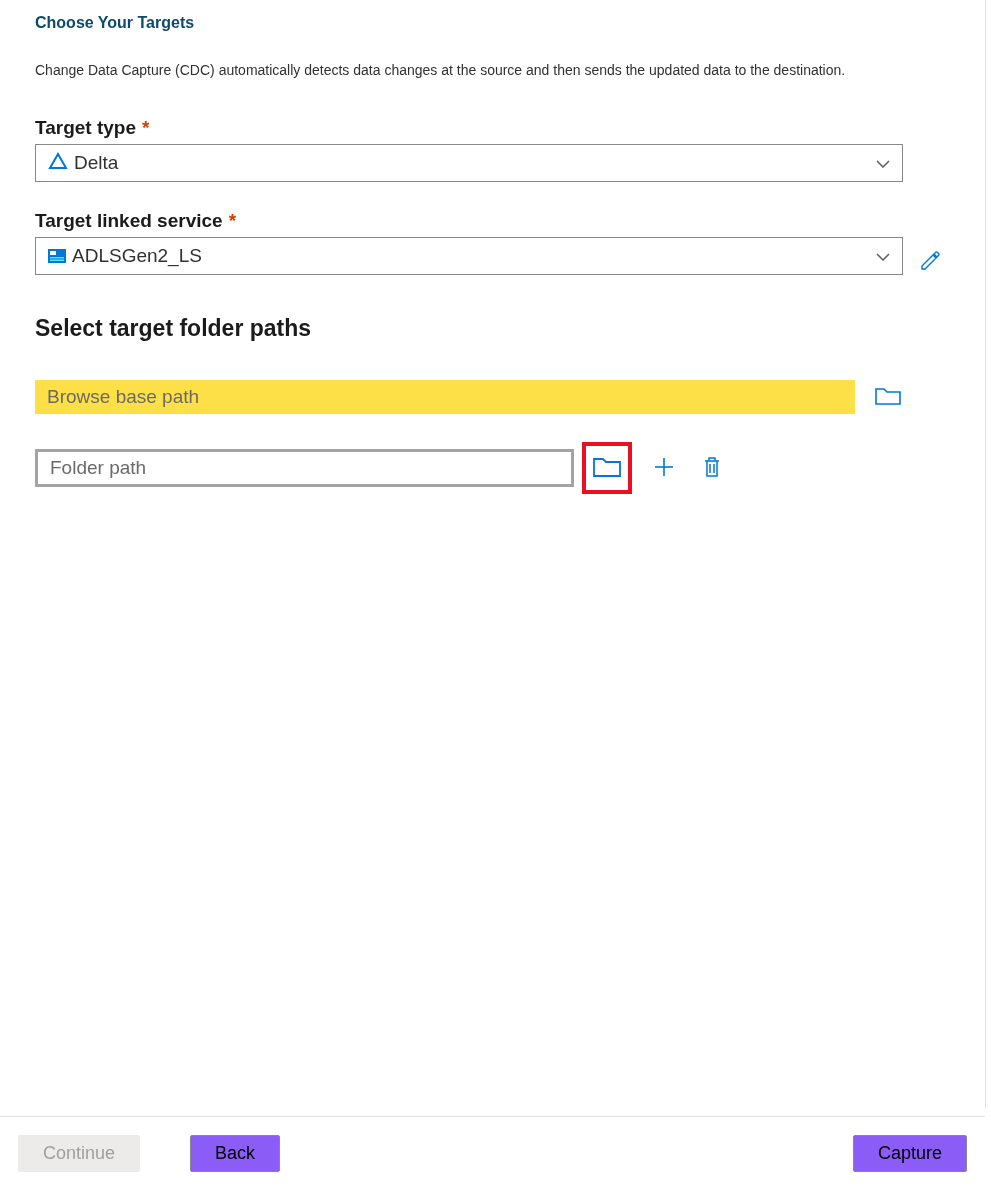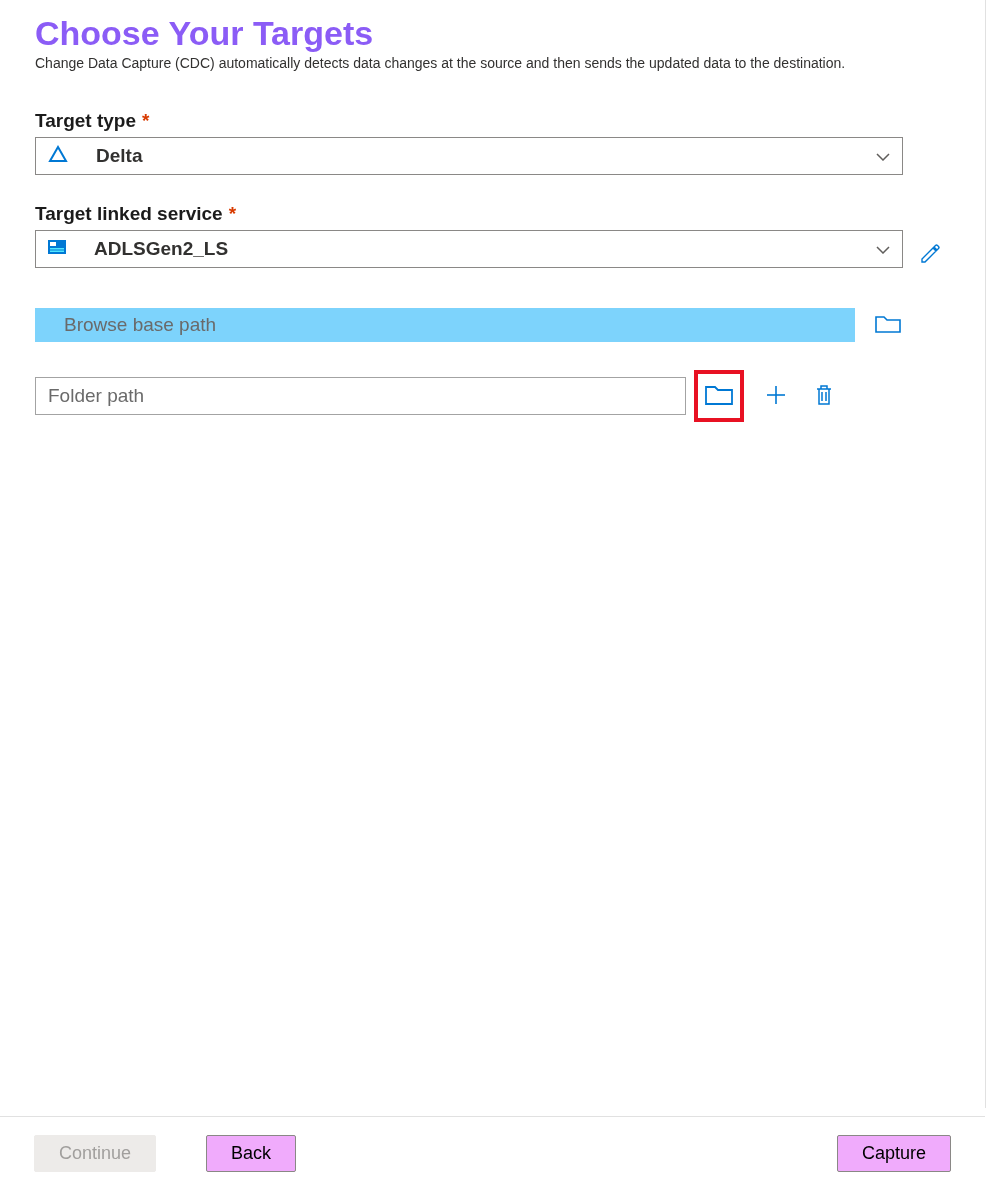--- a/index.html
+++ b/index.html
@@ -15,23 +15,24 @@
       height: 1190px;
       position: relative;
     }
     .main-content {
       padding: 14px 35px 0 35px;
       height: 1108px;
       border-right: 1px solid #e1e1e1;
       width: 986px;
     }
     .page-title {
-      font-size: 34px;
+      font-size: 16px;
       font-weight: 600;
-      color: #8b5cf6;
+      color: #0c4a6e;
+      margin-bottom: 28px;
     }
     .description {
       font-size: 14px;
       color: #323130;
       line-height: 1.5;
       margin-bottom: 36px;
       max-width: 920px;
     }
     .form-label {
       font-size: 19px;
@@ -52,23 +53,22 @@
       border: 1px solid #8a8886;
       height: 38px;
       padding: 0 12px;
       width: 868px;
       background: #ffffff;
       cursor: pointer;
       margin-bottom: 28px;
     }
     .dropdown-content {
       display: flex;
-      align-items: center;
-      gap: 28px;
-      font-weight: bold;
+      align-items: flex-end;
+      gap: 6px;
     }
     .dropdown-text {
       font-size: 19px;
       color: #323130;
     }
     .linked-service-row {
       display: flex;
       align-items: center;
       gap: 14px;
       margin-bottom: 28px;
@@ -89,22 +89,22 @@
       display: flex;
       align-items: center;
       gap: 18px;
       margin-bottom: 28px;
       margin-top: 5px;
     }
     .base-path-input {
       width: 820px;
       height: 34px;
       border: none;
-      background: #7dd3fc;
-      padding: 0 29px;
+      background: #fde047;
+      padding: 0 12px;
       font-size: 19px;
       color: #323130;
       font-family: inherit;
     }
     .base-path-input::placeholder {
       color: #6a6a6a;
     }
     .folder-icon-btn {
       background: none;
       border: none;
@@ -112,23 +112,23 @@
       padding: 2px;
       display: flex;
       align-items: center;
     }
     .folder-path-row {
       display: flex;
       align-items: center;
       gap: 4px;
     }
     .folder-path-input {
-      width: 651px;
+      width: 539px;
       height: 38px;
-      border: 1px solid #a3a3a3;
+      border: 3px solid #a3a3a3;
       padding: 0 12px;
       font-size: 19px;
       color: #323130;
       font-family: inherit;
       background: #ffffff;
     }
     .folder-path-input::placeholder {
       color: #6a6a6a;
     }
     .highlighted-browse {
@@ -154,33 +154,33 @@
     }
     .footer {
       position: absolute;
       bottom: 0;
       left: 0;
       right: 6px;
       height: 74px;
       border-top: 1px solid #e1e1e1;
       display: flex;
       align-items: center;
-      padding: 0 34px;
+      padding: 0 18px;
     }
     .footer-left {
       display: flex;
       gap: 50px;
     }
     .btn {
       height: 37px;
       padding: 0 24px;
       font-size: 18px;
       font-family: inherit;
       border: 1px solid #8a8886;
-      background: #f0abfc;
+      background: #8b5cf6;
       cursor: pointer;
       border-radius: 2px;
     }
     .btn-disabled {
       background: #edebe9;
       border: 1px solid #edebe9;
       color: #a19f9d;
       cursor: not-allowed;
     }
     .btn-cancel {
@@ -248,20 +248,21 @@
     </div>
     <button class="edit-icon-btn">
       <span>
         <svg width="22" height="22" viewBox="0 0 22 22">
           <path d="M 3 16 L 3 19 L 6 19 L 17 8 L 14 5 L 3 16 Z M 15 4 L 18 7 L 19.5 5.5 C 20 5 20 4 19.5 3.5 L 18.5 2.5 C 18 2 17 2 16.5 2.5 L 15 4 Z" fill="none" stroke="#0078d4" stroke-width="1.4"></path>
         </svg>
       </span>
     </button>
   </div>
 
+  <h2 class="section-title">Select target folder paths</h2>
 
 
   <div class="base-path-row">
     <input type="text" class="base-path-input" placeholder="Browse base path" style="">
     <button class="folder-icon-btn">
       <span>
         <svg width="26" height="20" viewBox="0 0 26 20">
           <path d="M 1 3 L 1 18 L 25 18 L 25 6 L 12 6 L 9 3 Z" fill="none" stroke="#0078d4" stroke-width="1.6"></path>
         </svg>
       </span>

